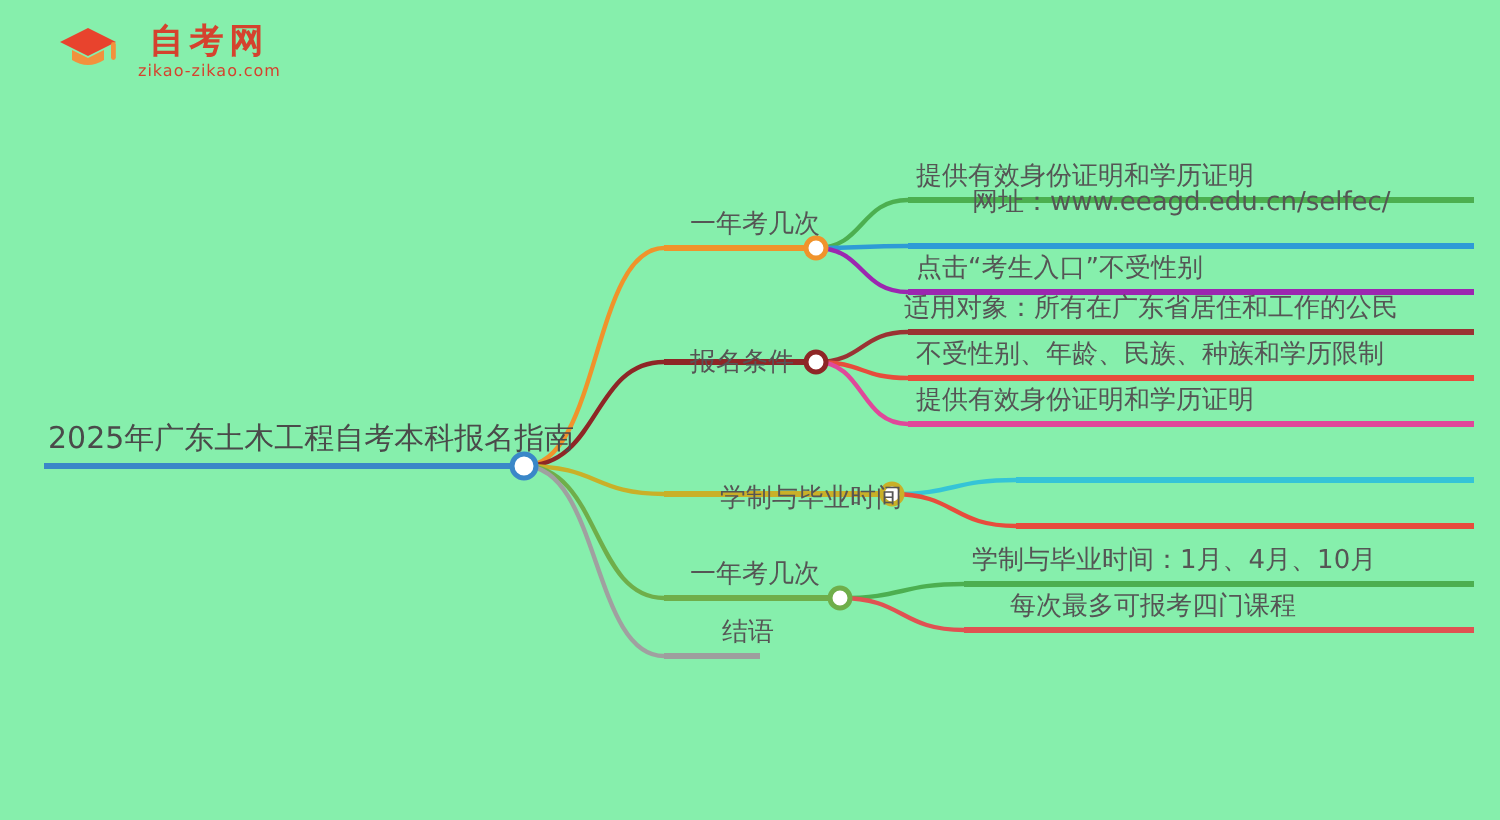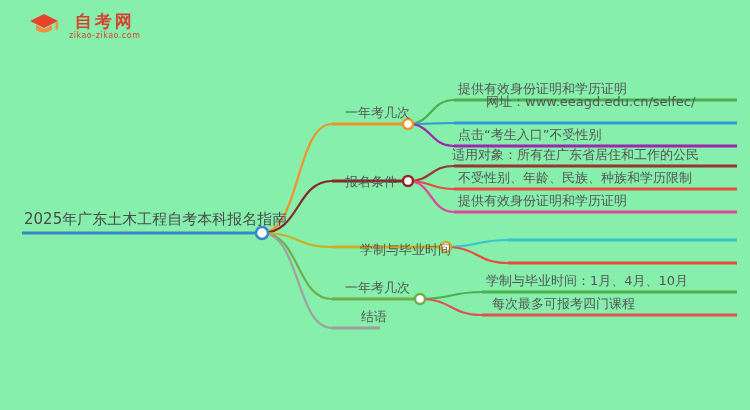--- a/index.html
+++ b/index.html
@@ -92,15 +92,15 @@
   <div class="label" style="left:458px;top:81px;">提供有效身份证明和学历证明</div>
   <div class="label" style="left:458px;top:94px;margin-left:28px;">网址：www.eeagd.edu.cn/selfec/</div>
   <div class="label" style="left:458px;top:127px;">点击“考生入口”不受性别</div>
 
   <div class="label" style="left:452px;top:147px;">适用对象：所有在广东省居住和工作的公民</div>
   <div class="label" style="left:458px;top:170px;">不受性别、年龄、民族、种族和学历限制</div>
   <div class="label" style="left:458px;top:193px;">提供有效身份证明和学历证明</div>
 
 
   <div class="label" style="left:486px;top:273px;">学制与毕业时间：1月、4月、10月</div>
-  <div class="label" style="left:492px;top:296px;">每次最多可报考四门课程</div>
+  <div class="label" style="left:505px;top:296px;">每次最多可报考四门课程</div>
 
 </div>
 
 </body></html>

